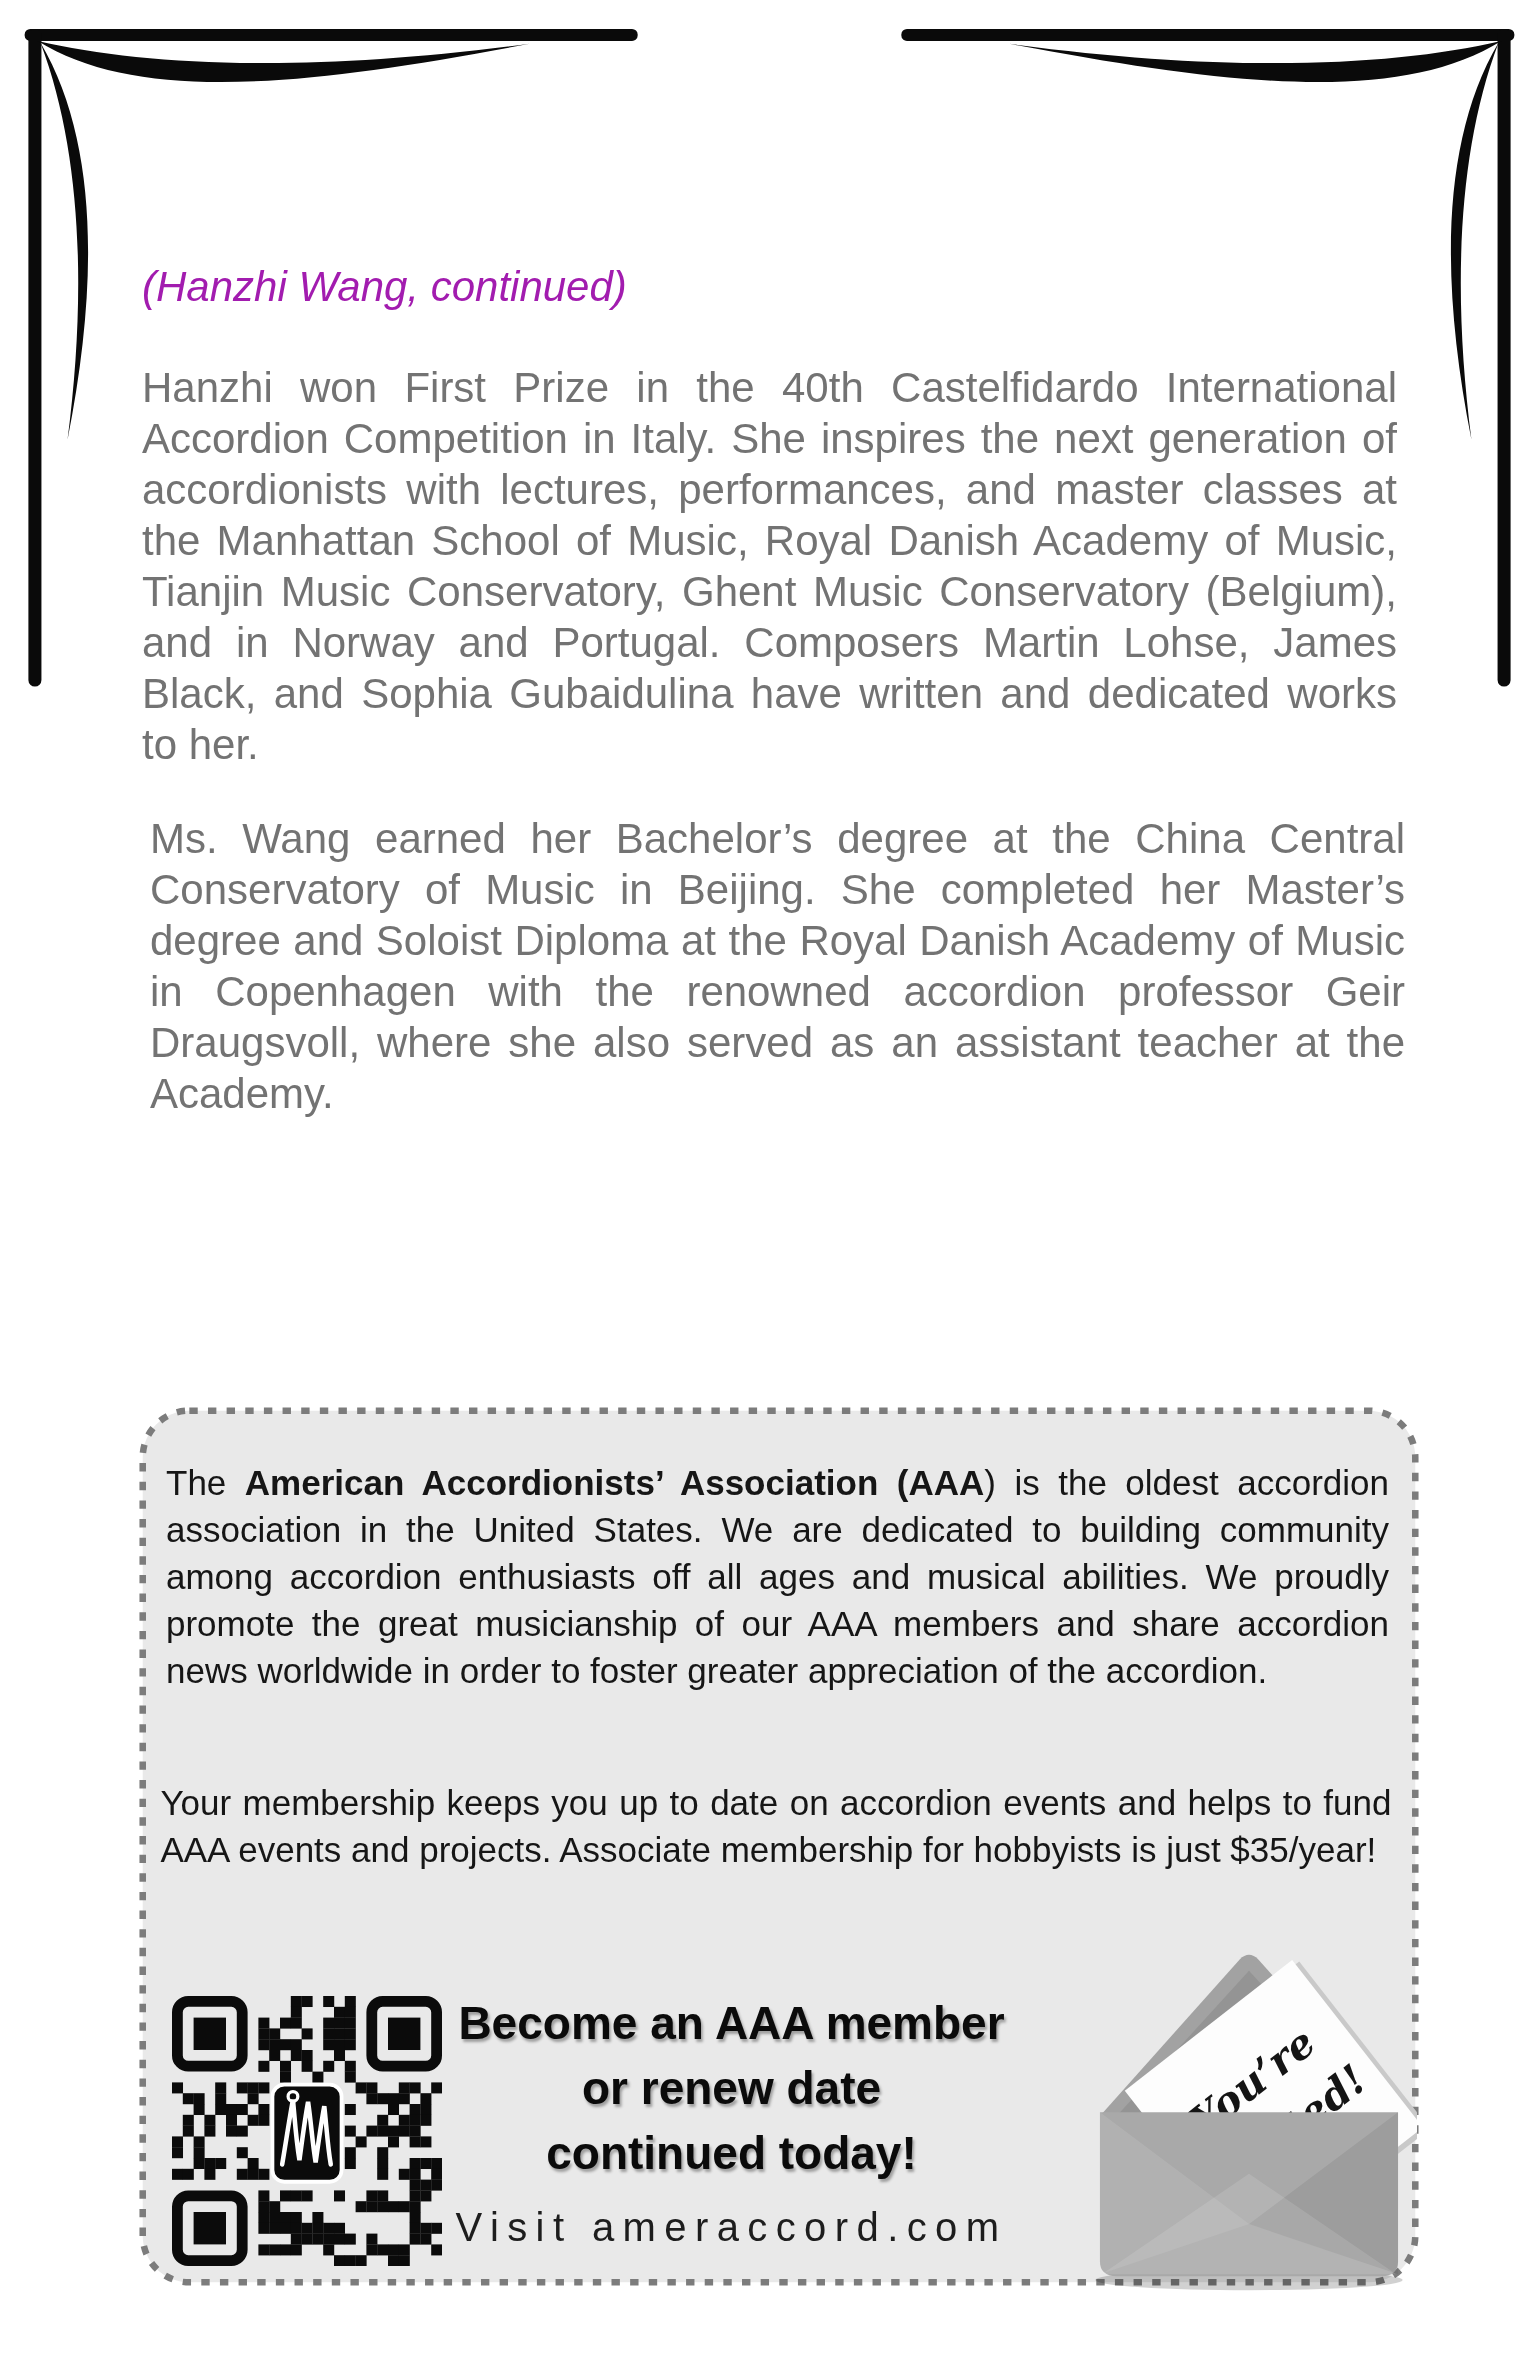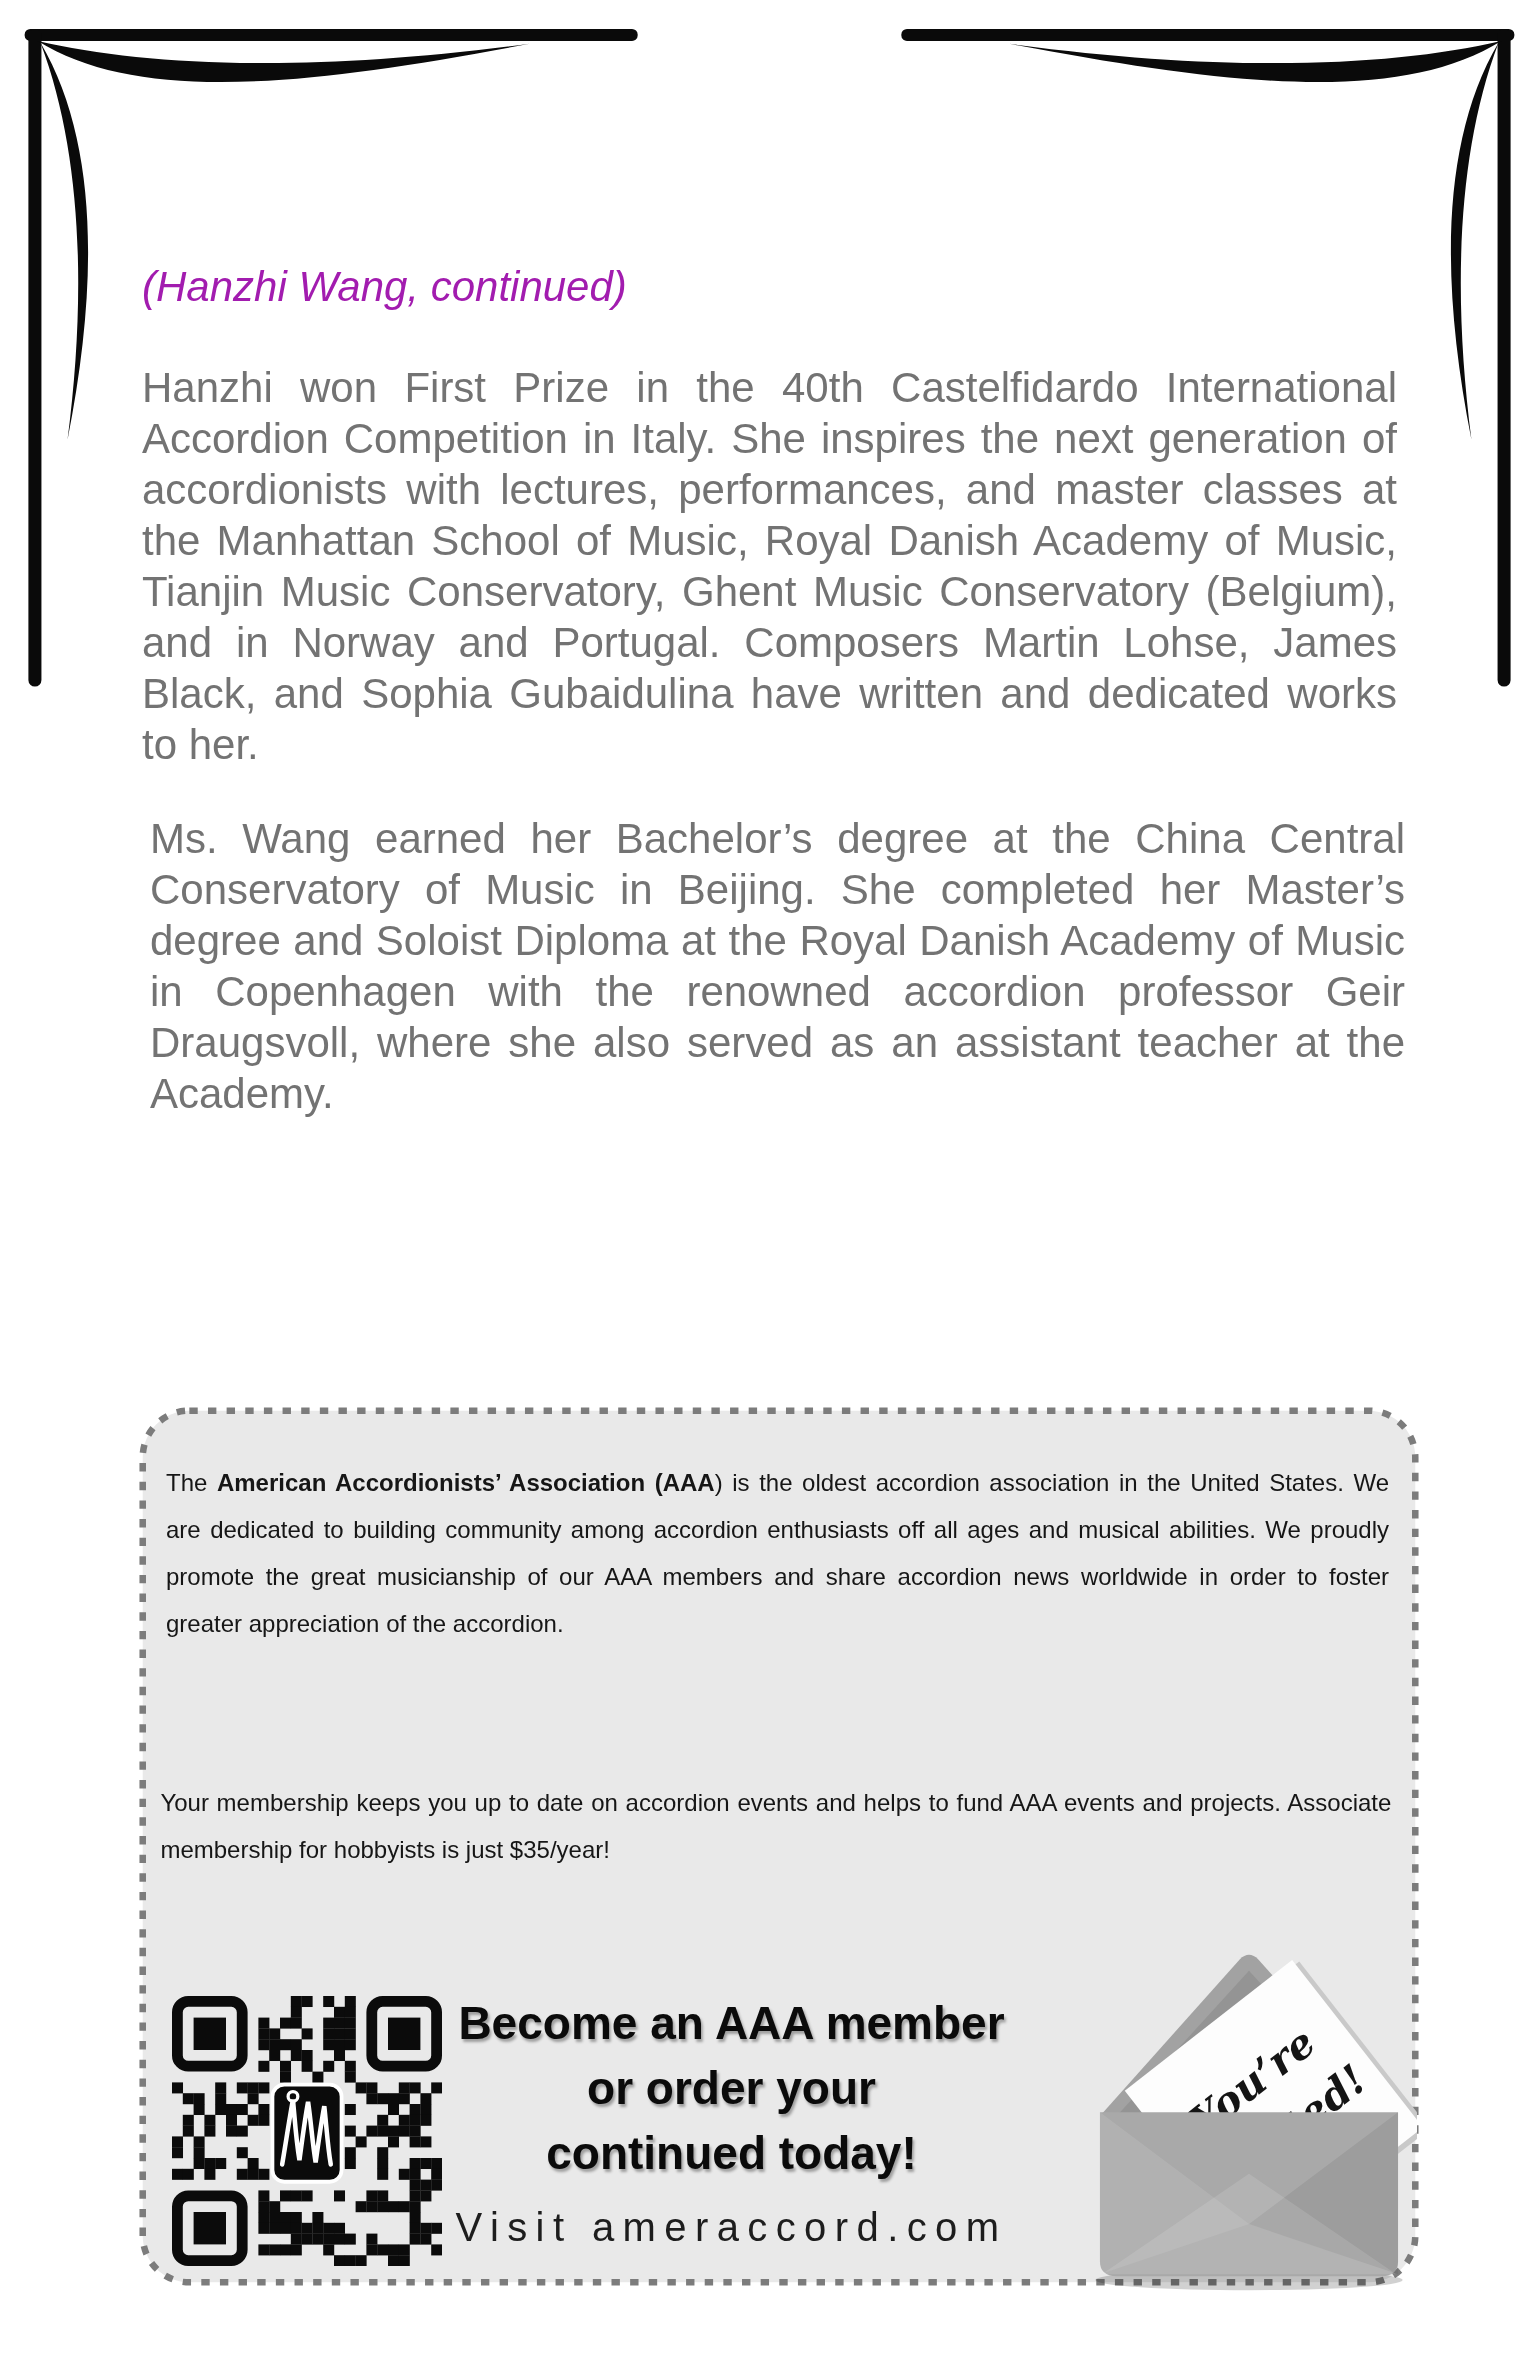--- a/index.html
+++ b/index.html
@@ -2,21 +2,21 @@
 <html style="font-size:15px"><head>
 <meta charset="utf-8">
 <style>
   html,body{margin:0;padding:0;background:#ffffff;}
   .page{position:relative;width:1538px;height:2377px;background:#ffffff;overflow:hidden;
         font-family:"Liberation Sans",sans-serif;color:#0e0e0e;}
   .abs{position:absolute;}
   .continued{font-style:italic;font-size:42px;color:#a21caf;}
   .bio{width:1255px;font-size:42px;line-height:51px;text-align:justify;color:#737373;}
   .aaa-box{left:138px;top:1406px;width:1282px;height:881px;}
-  .box-text{font-size:24px;line-height:47px;text-align:justify;color:#161616;}
+  .box-text{font-size:35px;line-height:47px;text-align:justify;color:#161616;}
   .box-text b{font-weight:bold;}
   .cta{text-align:center;font-weight:bold;font-size:46px;line-height:65px;color:#0b0b0b;
        text-shadow:1.9px 2.8px 2.8px rgba(0,0,0,0.32);}
   .website{font-weight:normal;font-size:40px;letter-spacing:8.4px;color:#1d1d1d;margin-top:9.3px;
            text-shadow:none;}
   svg{display:block;}
 </style>
 </head>
 <body>
 
@@ -249,21 +249,21 @@
         <g>
           <rect x="9.3" y="8.2" width="6.4" height="9.0" rx="1.1" fill="#0b0b0b" stroke="#ffffff" stroke-width="0.35"></rect>
           <path d="M 10.2 15.6 C 10.6 13.2 10.9 11.2 11.2 9.6 C 11.4 11.8 11.5 13.4 11.8 15.2 C 12.1 13.0 12.3 11.4 12.6 9.8 C 12.9 11.9 13.0 13.6 13.3 15.4 C 13.6 13.3 13.8 11.8 14.1 10.2 C 14.3 12.0 14.4 13.8 14.7 15.6" fill="none" stroke="#ffffff" stroke-width="0.42" stroke-linecap="round"></path>
           <circle cx="11.2" cy="9.3" r="0.45" fill="none" stroke="#ffffff" stroke-width="0.3"></circle>
         </g>
       </svg>
     </div>
 
     <div class="abs cta" style="left:300px;top:585px;width:587px;">
       <div>Become an AAA member</div>
-      <div>or order your</div>
+      <div>or renew date</div>
       <div>continued today!</div>
       <div class="website">Visit ameraccord.com</div>
     </div>
 
     <svg class="abs" style="left:943px;top:533px;" width="336" height="354" viewBox="0 0 360 380">
       <ellipse cx="180" cy="366" rx="165" ry="11" fill="rgba(0,0,0,0.18)"></ellipse>
 
       <path d="M 20 190 L 170 22 Q 180 12 190 22 L 340 190 Z" fill="#a2a2a2"></path>
       <path d="M 38 190 L 180 34 L 322 190 Z" fill="#949494"></path>
 

